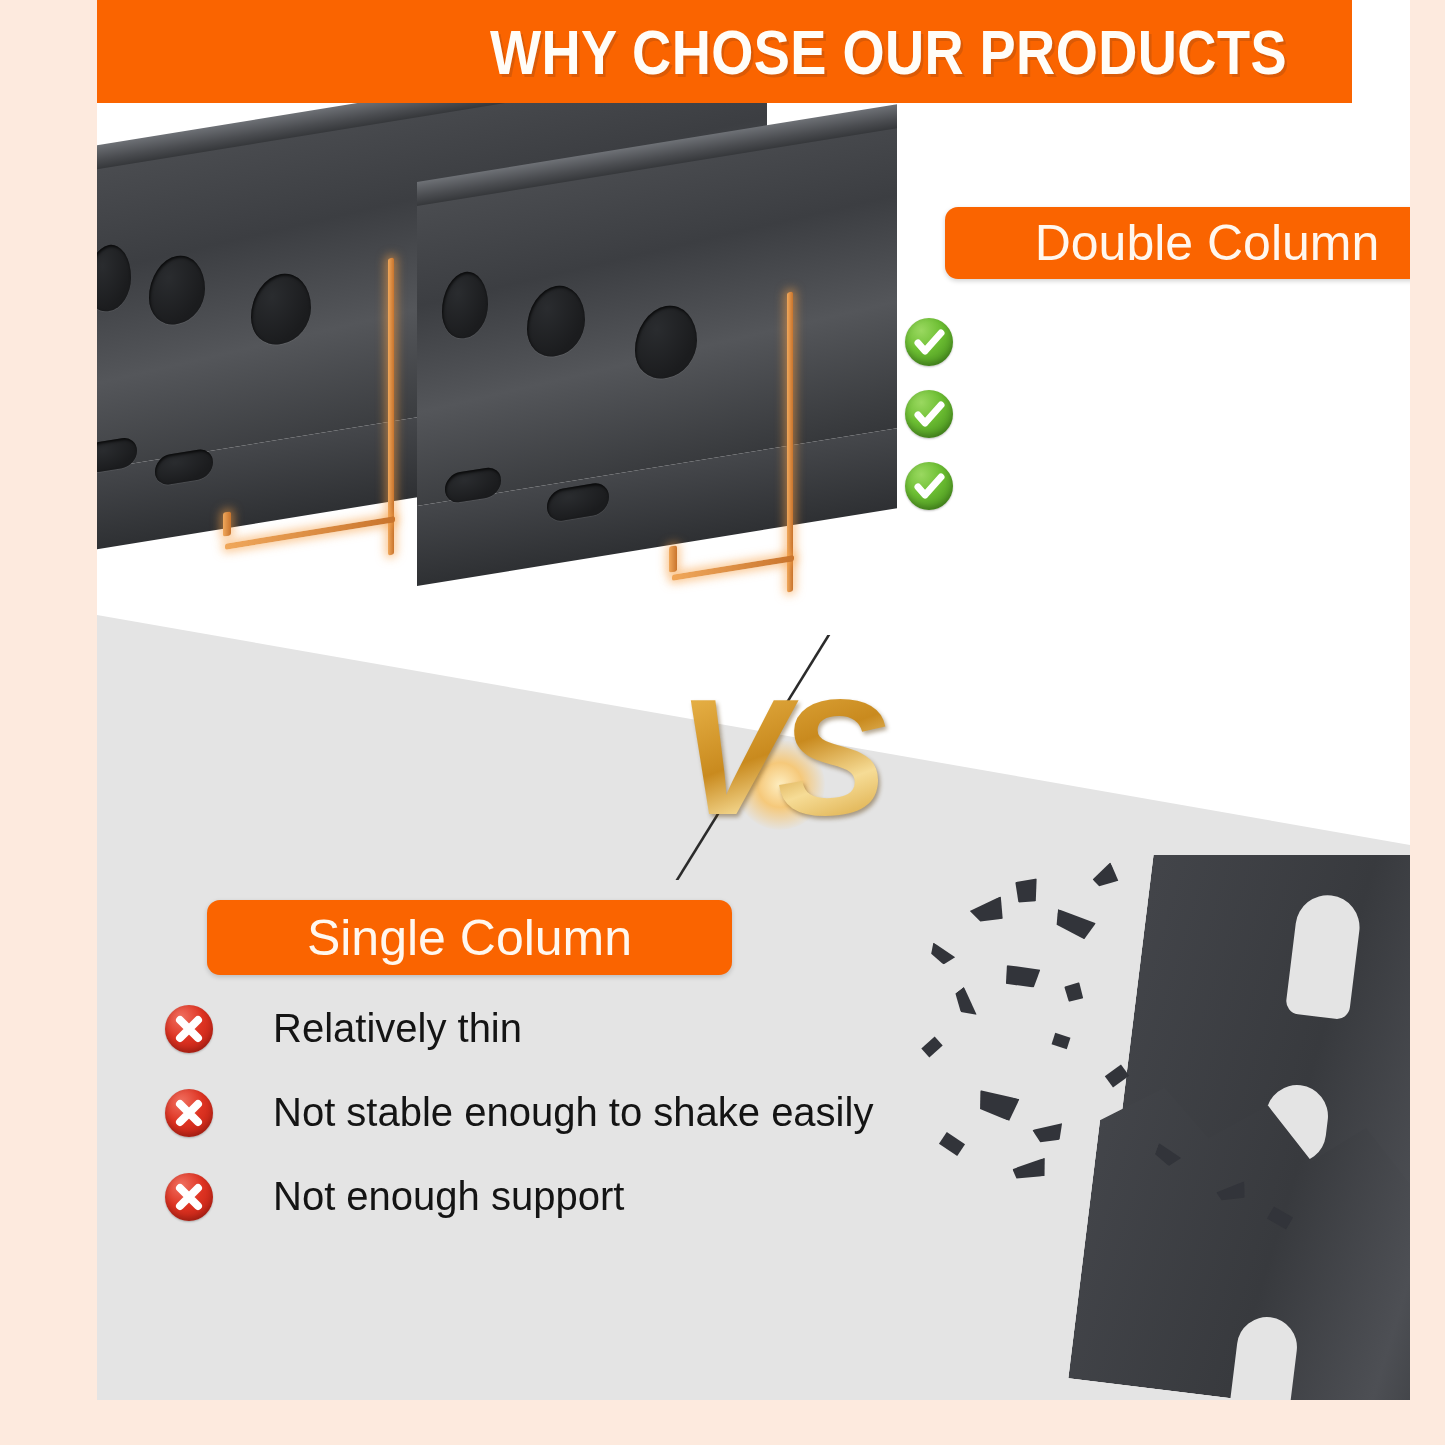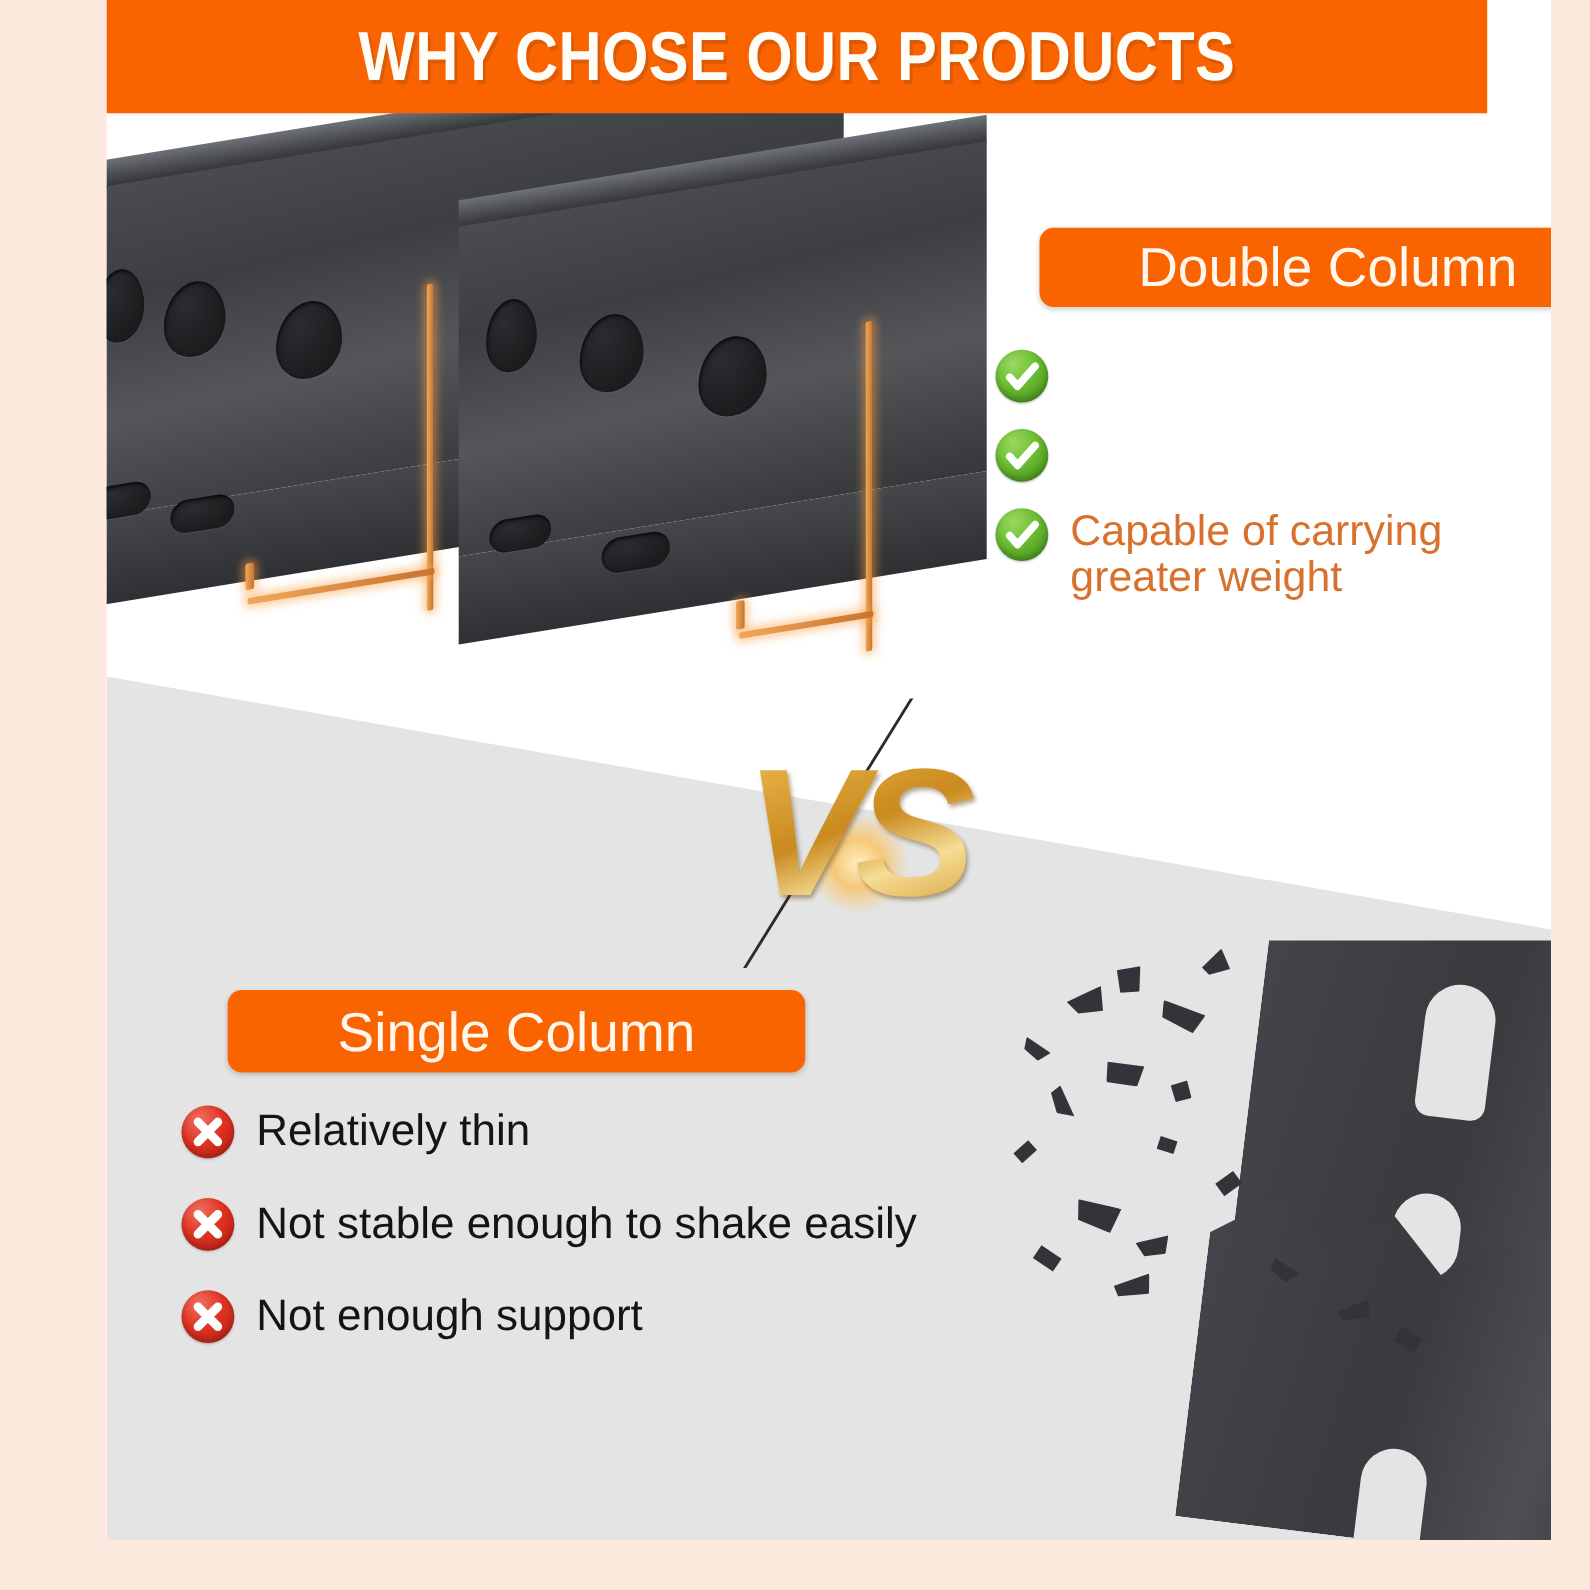--- a/index.html
+++ b/index.html
@@ -21,21 +21,21 @@
   .gray-wedge{
     position:absolute;left:0;top:0;width:1313px;height:1400px;
     background:#e4e4e4;
     clip-path:polygon(0 615px, 1313px 845px, 1313px 1400px, 0 1400px);
   }
 
   
   .header-bar{
     position:absolute;left:97px;top:0;width:1255px;height:103px;
     background:#fa6400;
-    display:flex;align-items:center;justify-content:center;
+    display:flex;align-items:center;justify-content:flex-end;
     z-index:40;
   }
   .header-title{
     color:#fffdf8;
     font-size:63px;
     font-weight:bold;
     letter-spacing:0.5px;
     transform:scaleX(0.86);
     text-shadow:3px 3px 0 rgba(150,70,20,.30);
     white-space:nowrap;
@@ -133,21 +133,21 @@
     box-shadow:inset 0 -3px 6px rgba(0,0,0,.22), 0 1px 2px rgba(0,0,0,.25);
   }
   .ico svg{position:absolute;left:0;top:0;width:48px;height:48px;}
 
   .row-text{
     font-size:39px;line-height:1.08;
     font-family:"Liberation Sans", sans-serif;
   }
   .list-double .row-text{color:#d9712e;}
   .list-single .row-text{color:#141414;}
-  .list-single .row-text{font-size:40px;}
+  .list-single .row-text{font-size:40px;margin-left:40px;}
 
   
   .broken{
     position:absolute;left:820px;top:855px;width:600px;height:545px;
     z-index:10;overflow:hidden;
   }
   .post-upper,.post-lower{position:absolute;background:linear-gradient(100deg,#43454a 0%,#383a3e 45%,#4d4f54 75%,#303235 100%);}
   .post-hole{position:absolute;background:#e4e4e4;}
   .debris{position:absolute;background:#32343a;}
 </style>
@@ -250,21 +250,20 @@
             </svg>
         </span>
       </div>
 
       <div class="row">
         <span class="ico green">
           <svg viewBox="0 0 48 48">
               <path d="M13 25 l7 8 l16 -18" fill="none" stroke="#ffffff" stroke-width="7" stroke-linecap="round" stroke-linejoin="round"></path>
             </svg>
         </span>
-        <span class="row-text" style="max-width:390px;">Capable of carrying greater weight</span>
       </div>
 
     </div>
 
     <div class="badge badge-single">
       <span>Single Column</span>
     </div>
 
     <div class="list list-single">
 

